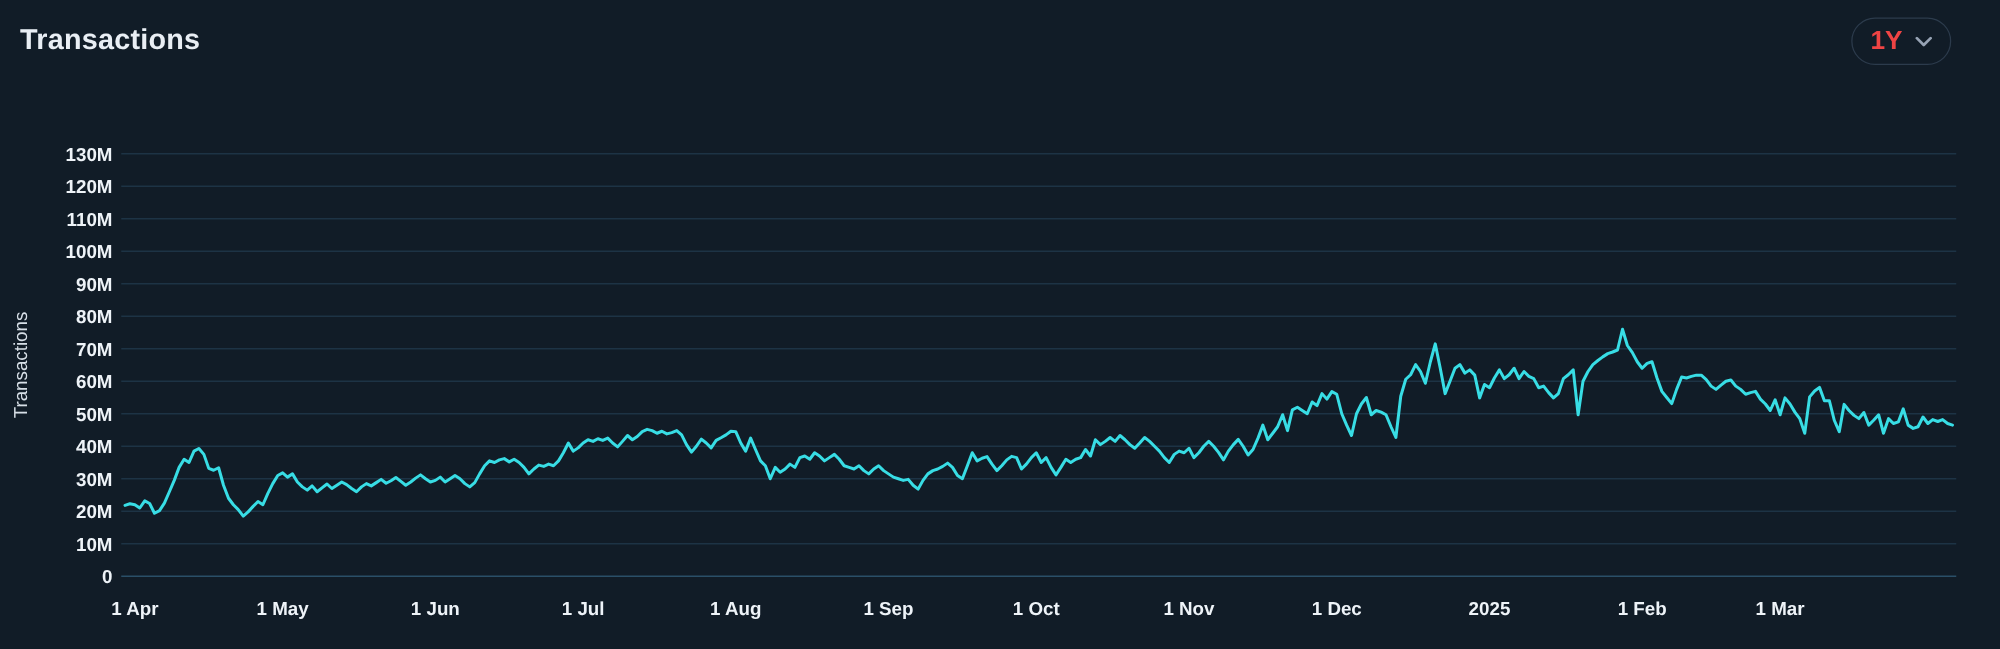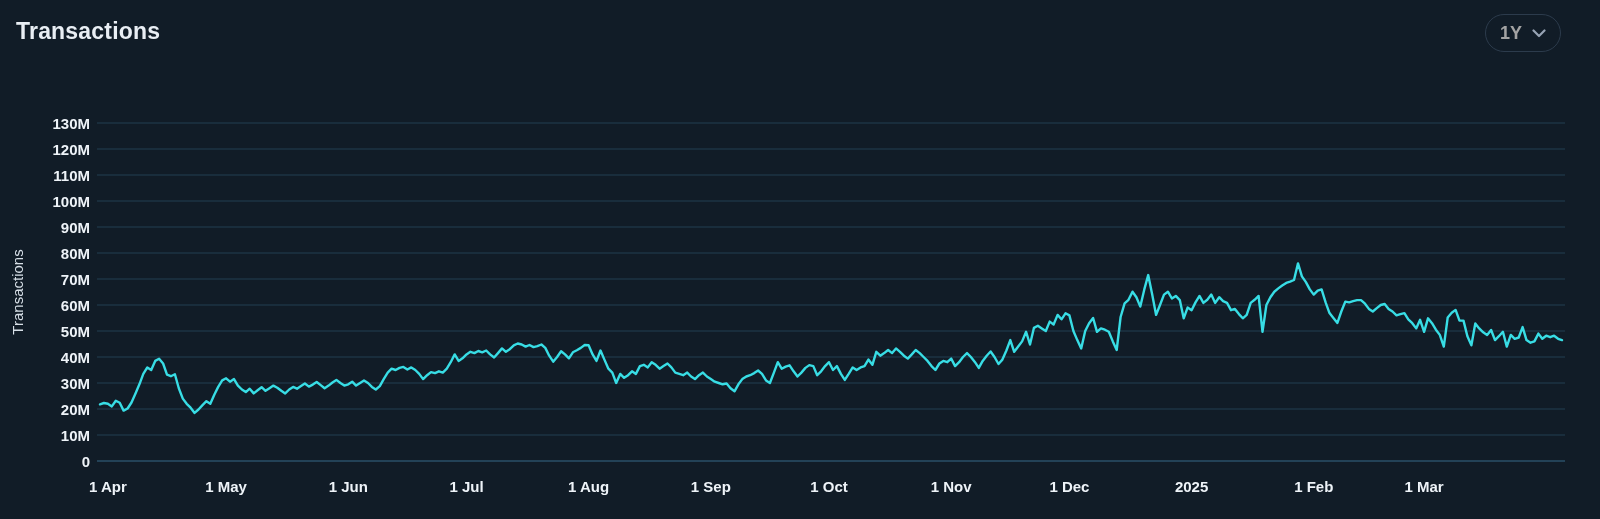--- a/index.html
+++ b/index.html
@@ -6,21 +6,21 @@
   body{width:1600px;height:519px;position:relative;overflow:hidden;
        font-family:"Liberation Sans",sans-serif;}
   .card{position:absolute;inset:0;background:#111c27;}
   .header{position:absolute;top:0;left:0;right:0;height:66px;}
   .page-title{position:absolute;left:16px;top:18px;font-size:23px;font-weight:700;
        color:#e9eef4;letter-spacing:.2px;}
   .range-btn{position:absolute;top:14px;right:39px;height:38px;min-width:74px;
        display:flex;align-items:center;justify-content:center;gap:10px;
        padding:0 14px;box-sizing:border-box;background:transparent;
        border:1px solid #2c3b4c;border-radius:19px;cursor:pointer;}
-  .range-btn .val{color:#a3a3a3;font-size:18px;font-weight:600;}
+  .range-btn .val{color:#ef4444;font-size:21px;font-weight:600;}
   .chev{display:block;}
   .y-title{position:absolute;top:292px;left:17px;transform:translate(-50%,-50%) rotate(-90deg);
        color:#d7dfe7;font-size:15px;font-weight:400;white-space:nowrap;}
   svg text{font-family:"Liberation Sans",sans-serif;}
   .tick-label{fill:#eef3f8;font-size:15px;font-weight:700;}
   #chart-svg{position:absolute;top:0;left:0;}
 </style>
 </head>
 <body>
 

